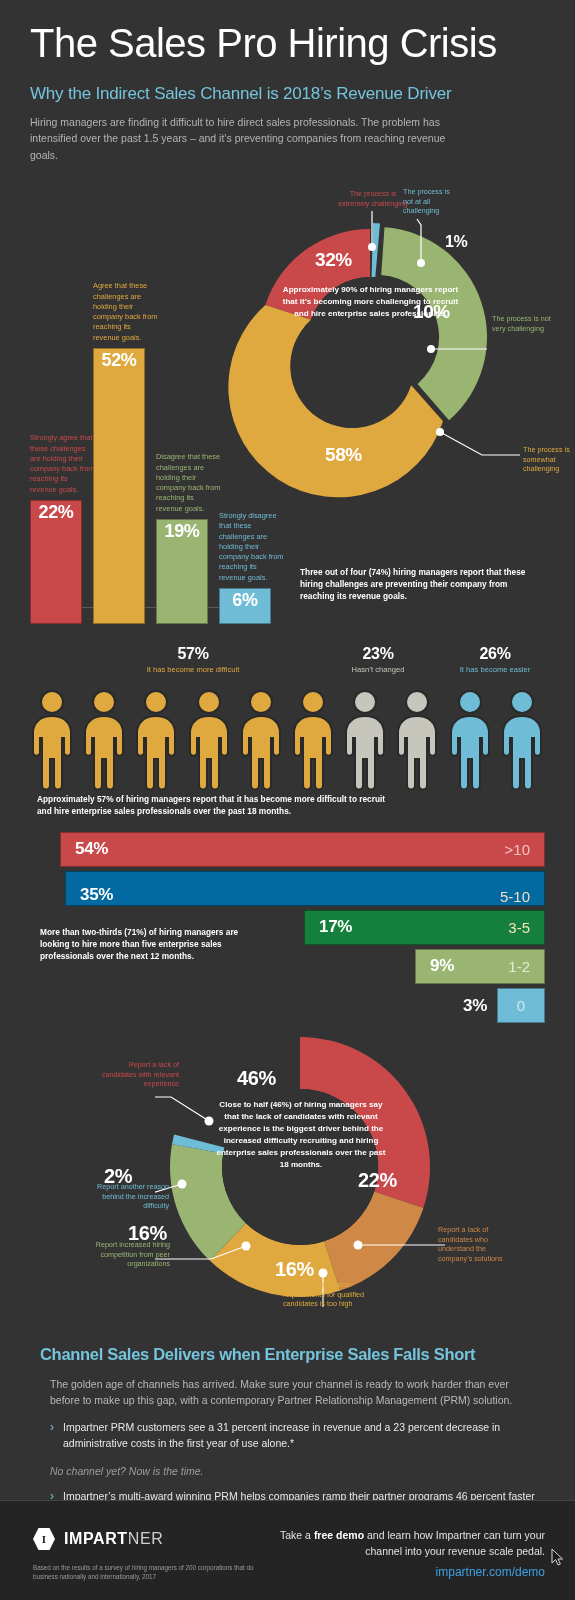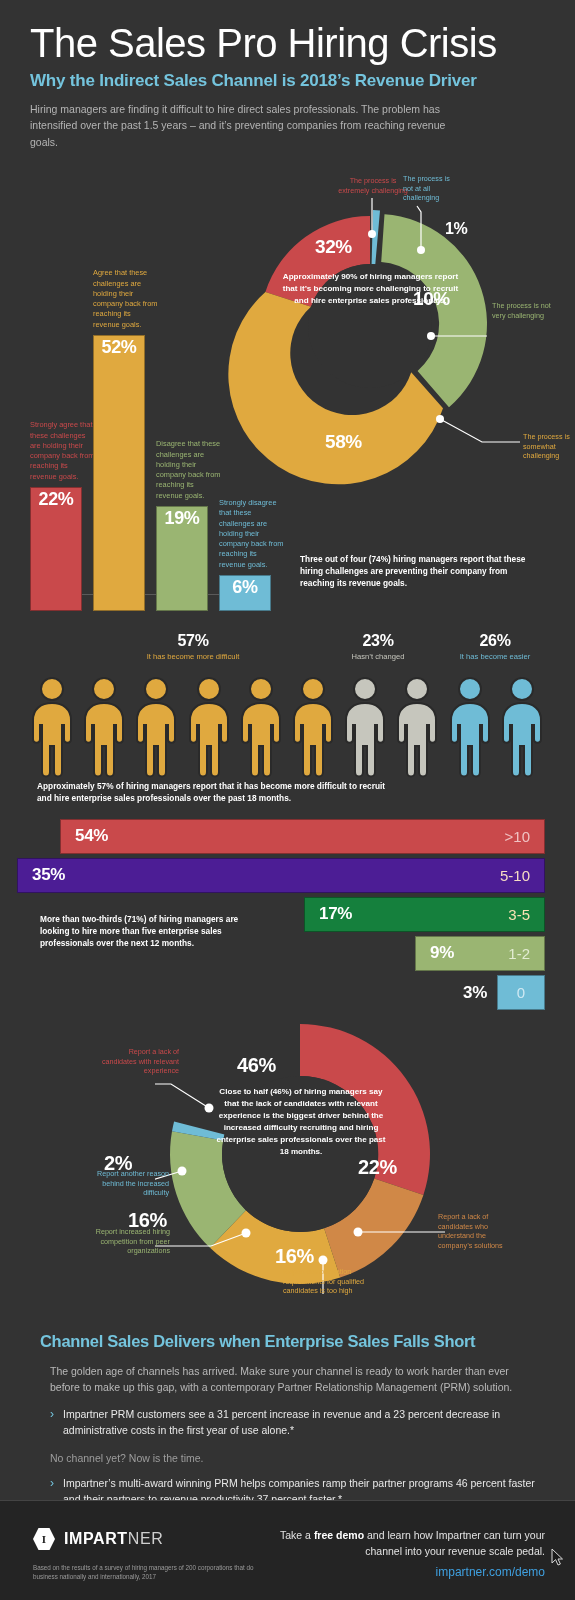--- a/index.html
+++ b/index.html
@@ -13,22 +13,22 @@
   }
   .page { position:relative; width:575px; height:1600px; background:#333333; }
 
   
   .header { padding: 22px 30px 0 30px; }
   .h-title {
     font-size: 40px; font-weight: 300; letter-spacing: -0.5px;
     color:#ffffff; line-height:1.05;
   }
   .h-sub {
-    font-size: 17px; font-weight: bold; color:#74c4dd;
-    margin-top: 7px; letter-spacing:-0.2px;
+    font-size: 17px; font-weight: normal; color:#74c4dd;
+    margin-top: 20px; letter-spacing:-0.2px;
   }
   .h-desc {
     font-size: 10.5px; color:#b4b4b4; line-height:1.55; margin-top:10px;
     max-width: 440px;
   }
 
   
   .sec1 { position:relative; height:470px; margin-top: 8px; }
 
   .barchart { position:absolute; left:30px; bottom:17px; width:195px; height:360px; }
@@ -79,21 +79,21 @@
   
   .sec4 { position:relative; height:310px; }
 
   
   .sec5 { position:relative; padding: 14px 40px 0 40px; }
   .cta-h { font-size:16.5px; font-weight:bold; color:#74c4dd; letter-spacing:-0.3px; }
   .cta-p { font-size:10.5px; color:#b9b9b9; line-height:1.55; margin-top:12px; padding-left:10px;}
   .bullet { display:flex; gap:9px; margin-top:12px; padding-left:10px; }
   .bullet .chev { color:#74c4dd; font-size:12px; line-height:1.3; flex:0 0 auto; }
   .bullet .btxt { font-size:10.5px; color:#e8e8e8; line-height:1.5; }
-  .mid-line { font-size:10.5px; color:#9d9d9d; margin-top:13px; padding-left:10px;}
+  .mid-line { font-size:10.5px; color:#9d9d9d; margin-top:13px; padding-left:10px;font-style:italic;}
   .foot-note { font-size:6.6px; font-weight:bold; color:#ffffff; margin-top:10px; padding-left:31px; letter-spacing:0.1px;}
 
   
   .footer { position:absolute; left:0; bottom:0; width:575px; height:100px; background:#242424;
             border-top:1px solid #444; }
   .logo-row { position:absolute; left:33px; top:27px; display:flex; align-items:center; gap:9px;}
   .logo-mark { width:22px; height:22px; background:#fff; position:relative;
      clip-path: polygon(25% 0,75% 0,100% 50%,75% 100%,25% 100%,0 50%); }
   .logo-mark span { position:absolute; inset:0; display:flex; align-items:center; justify-content:center;
      color:#242424; font-size:11px; font-weight:bold; font-family:"Liberation Serif", serif;}
@@ -281,21 +281,21 @@
       </div>
 
     <div class="cap2" style="width:350px;">Approximately 57% of hiring managers report that it has become more difficult to recruit and hire enterprise sales professionals over the past 18 months.</div>
   </div>
 
   <div class="sec3">
     <div class="hbar" style="top:6px; width:485px; background:#c9494b;">
       <span class="hv">54%</span>
       <span class="hc" style="color:#f0c3c3;">&gt;10</span>
     </div>
-    <div class="hbar" style="top:45px; width:528px; background:#4c1d95;">
+    <div class="hbar" style="top:45px; width:480px; background:#0369a1;align-items:flex-end;">
       <span class="hv">35%</span>
       <span class="hc" style="color:#f6dcc4;">5-10</span>
     </div>
     <div class="hbar" style="top:84px; width:241px; background:#15803d;">
       <span class="hv">17%</span>
       <span class="hc" style="color:#f8e2b4;">3-5</span>
     </div>
     <div class="hbar" style="top:123px; width:130px; background:#9ab572;">
       <span class="hv">9%</span>
       <span class="hc" style="color:#e2ecd2;">1-2</span>

